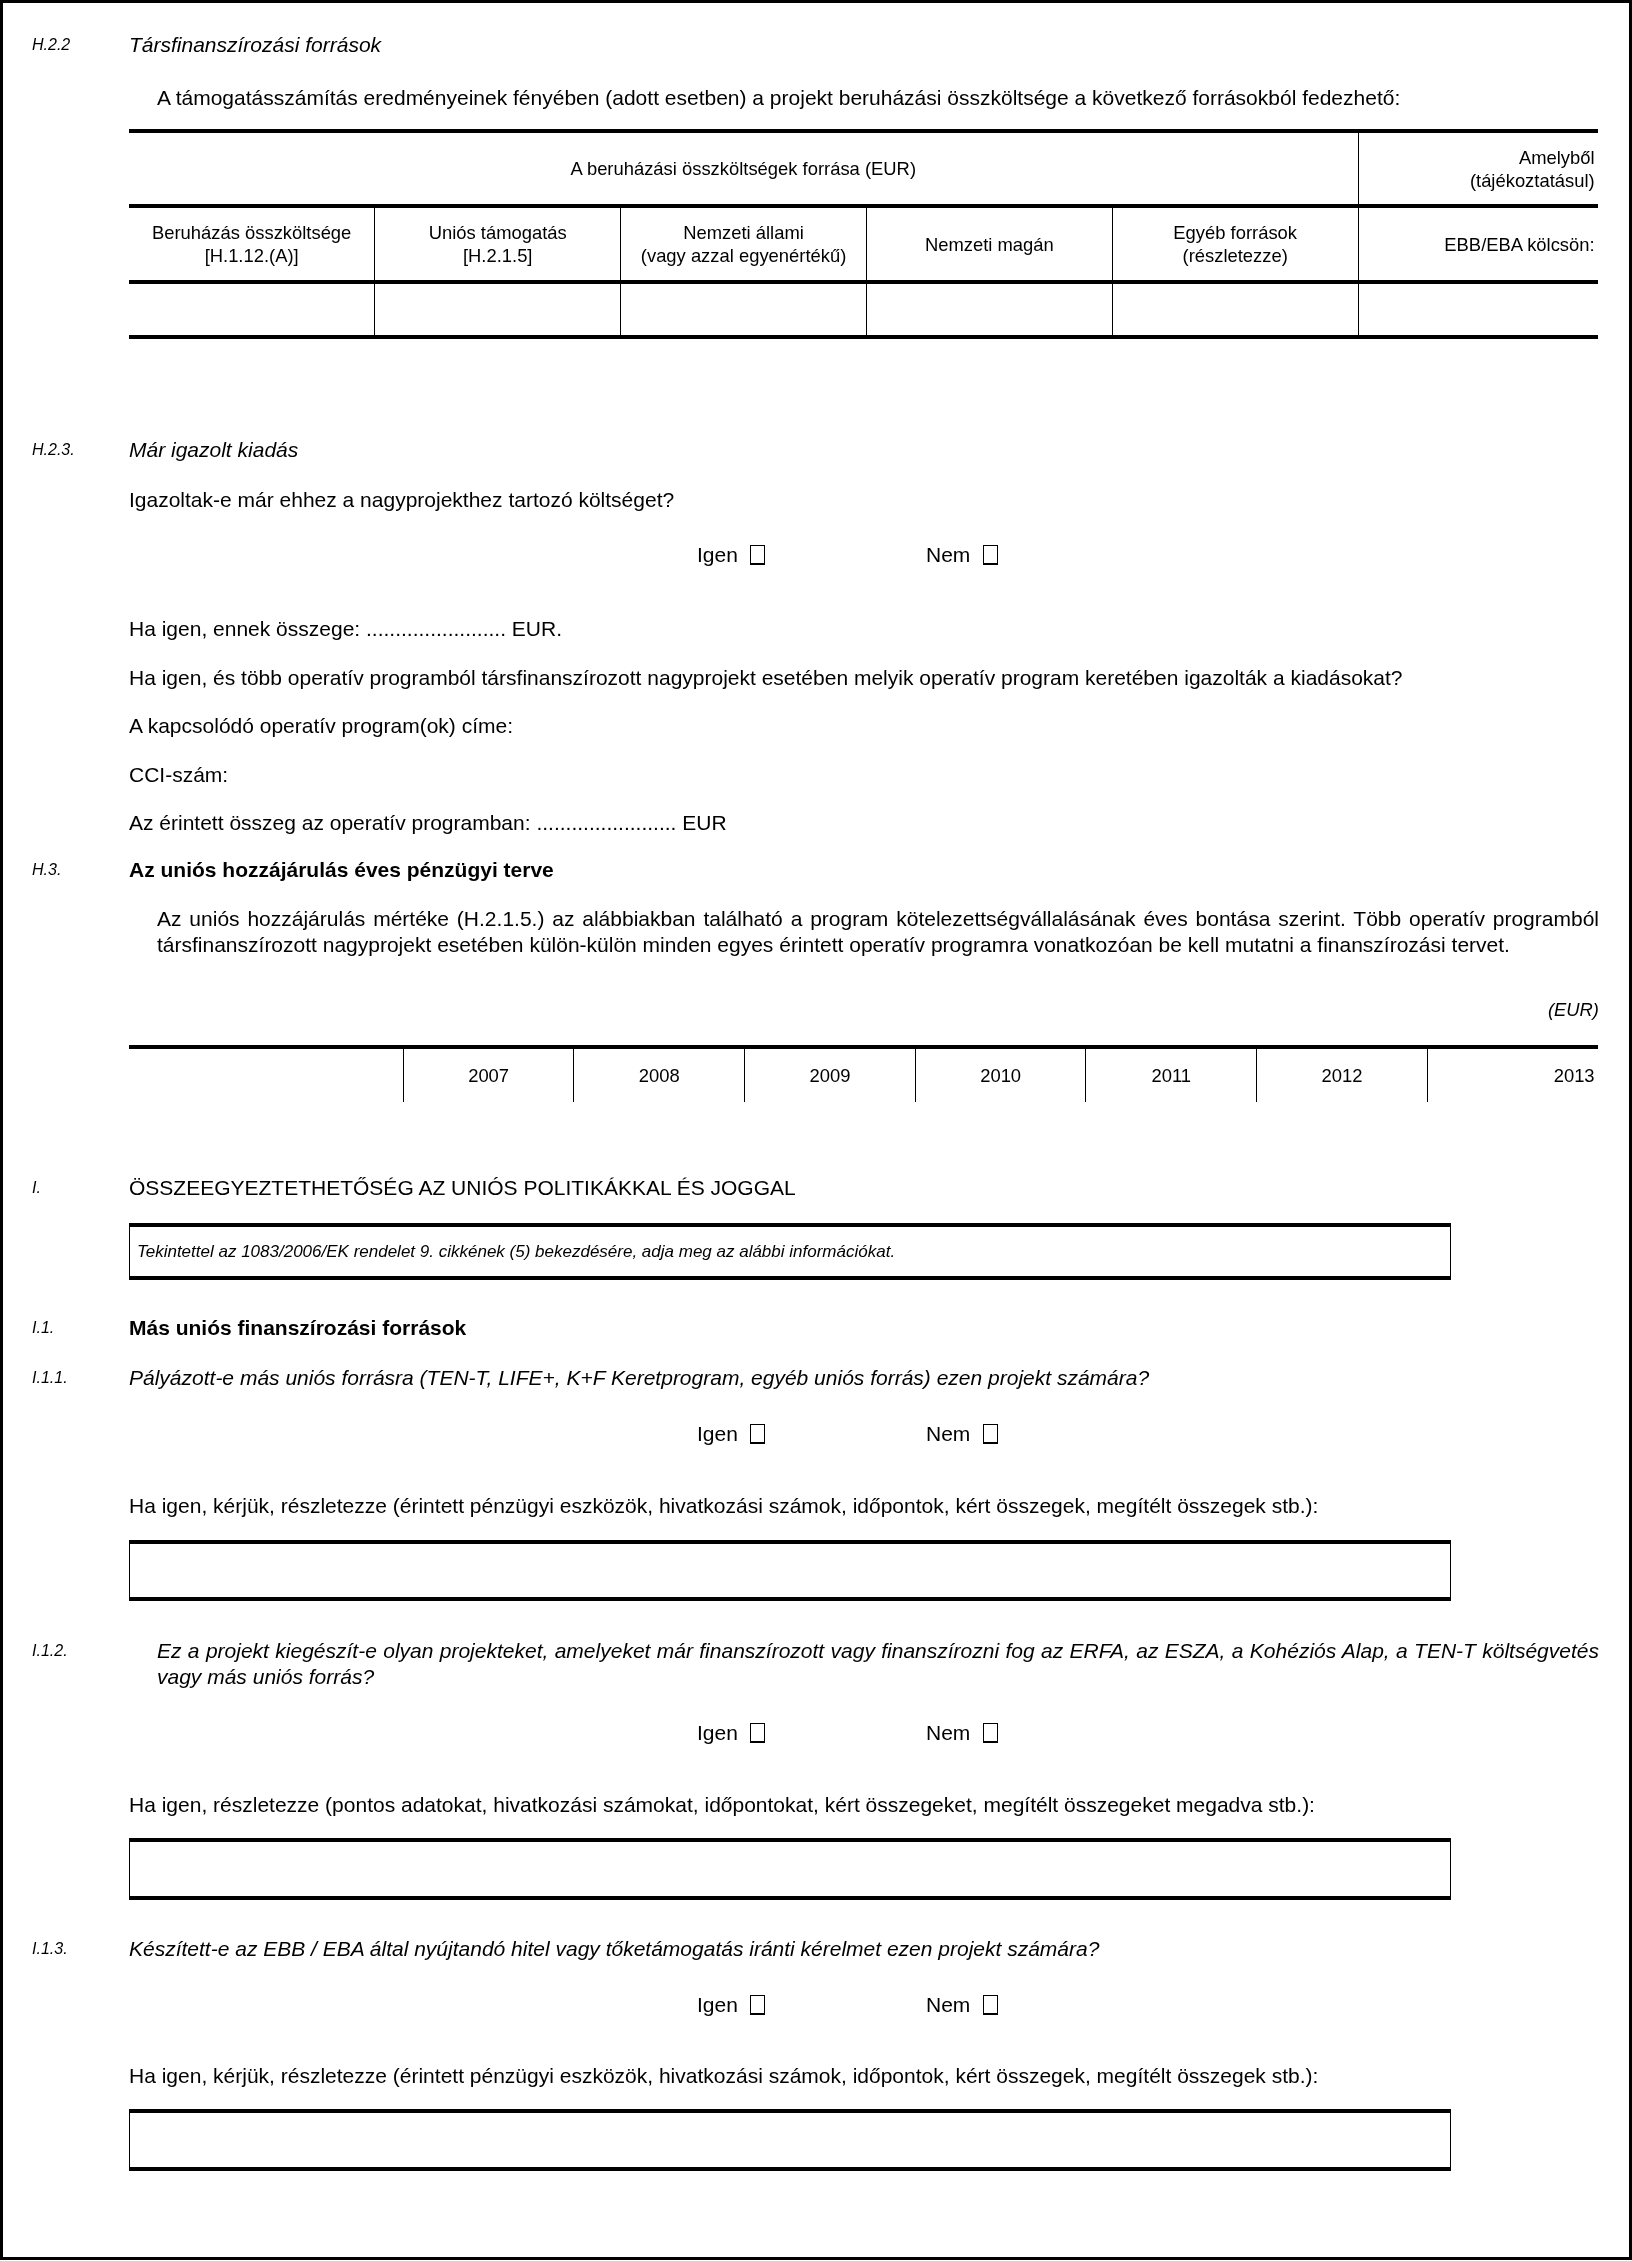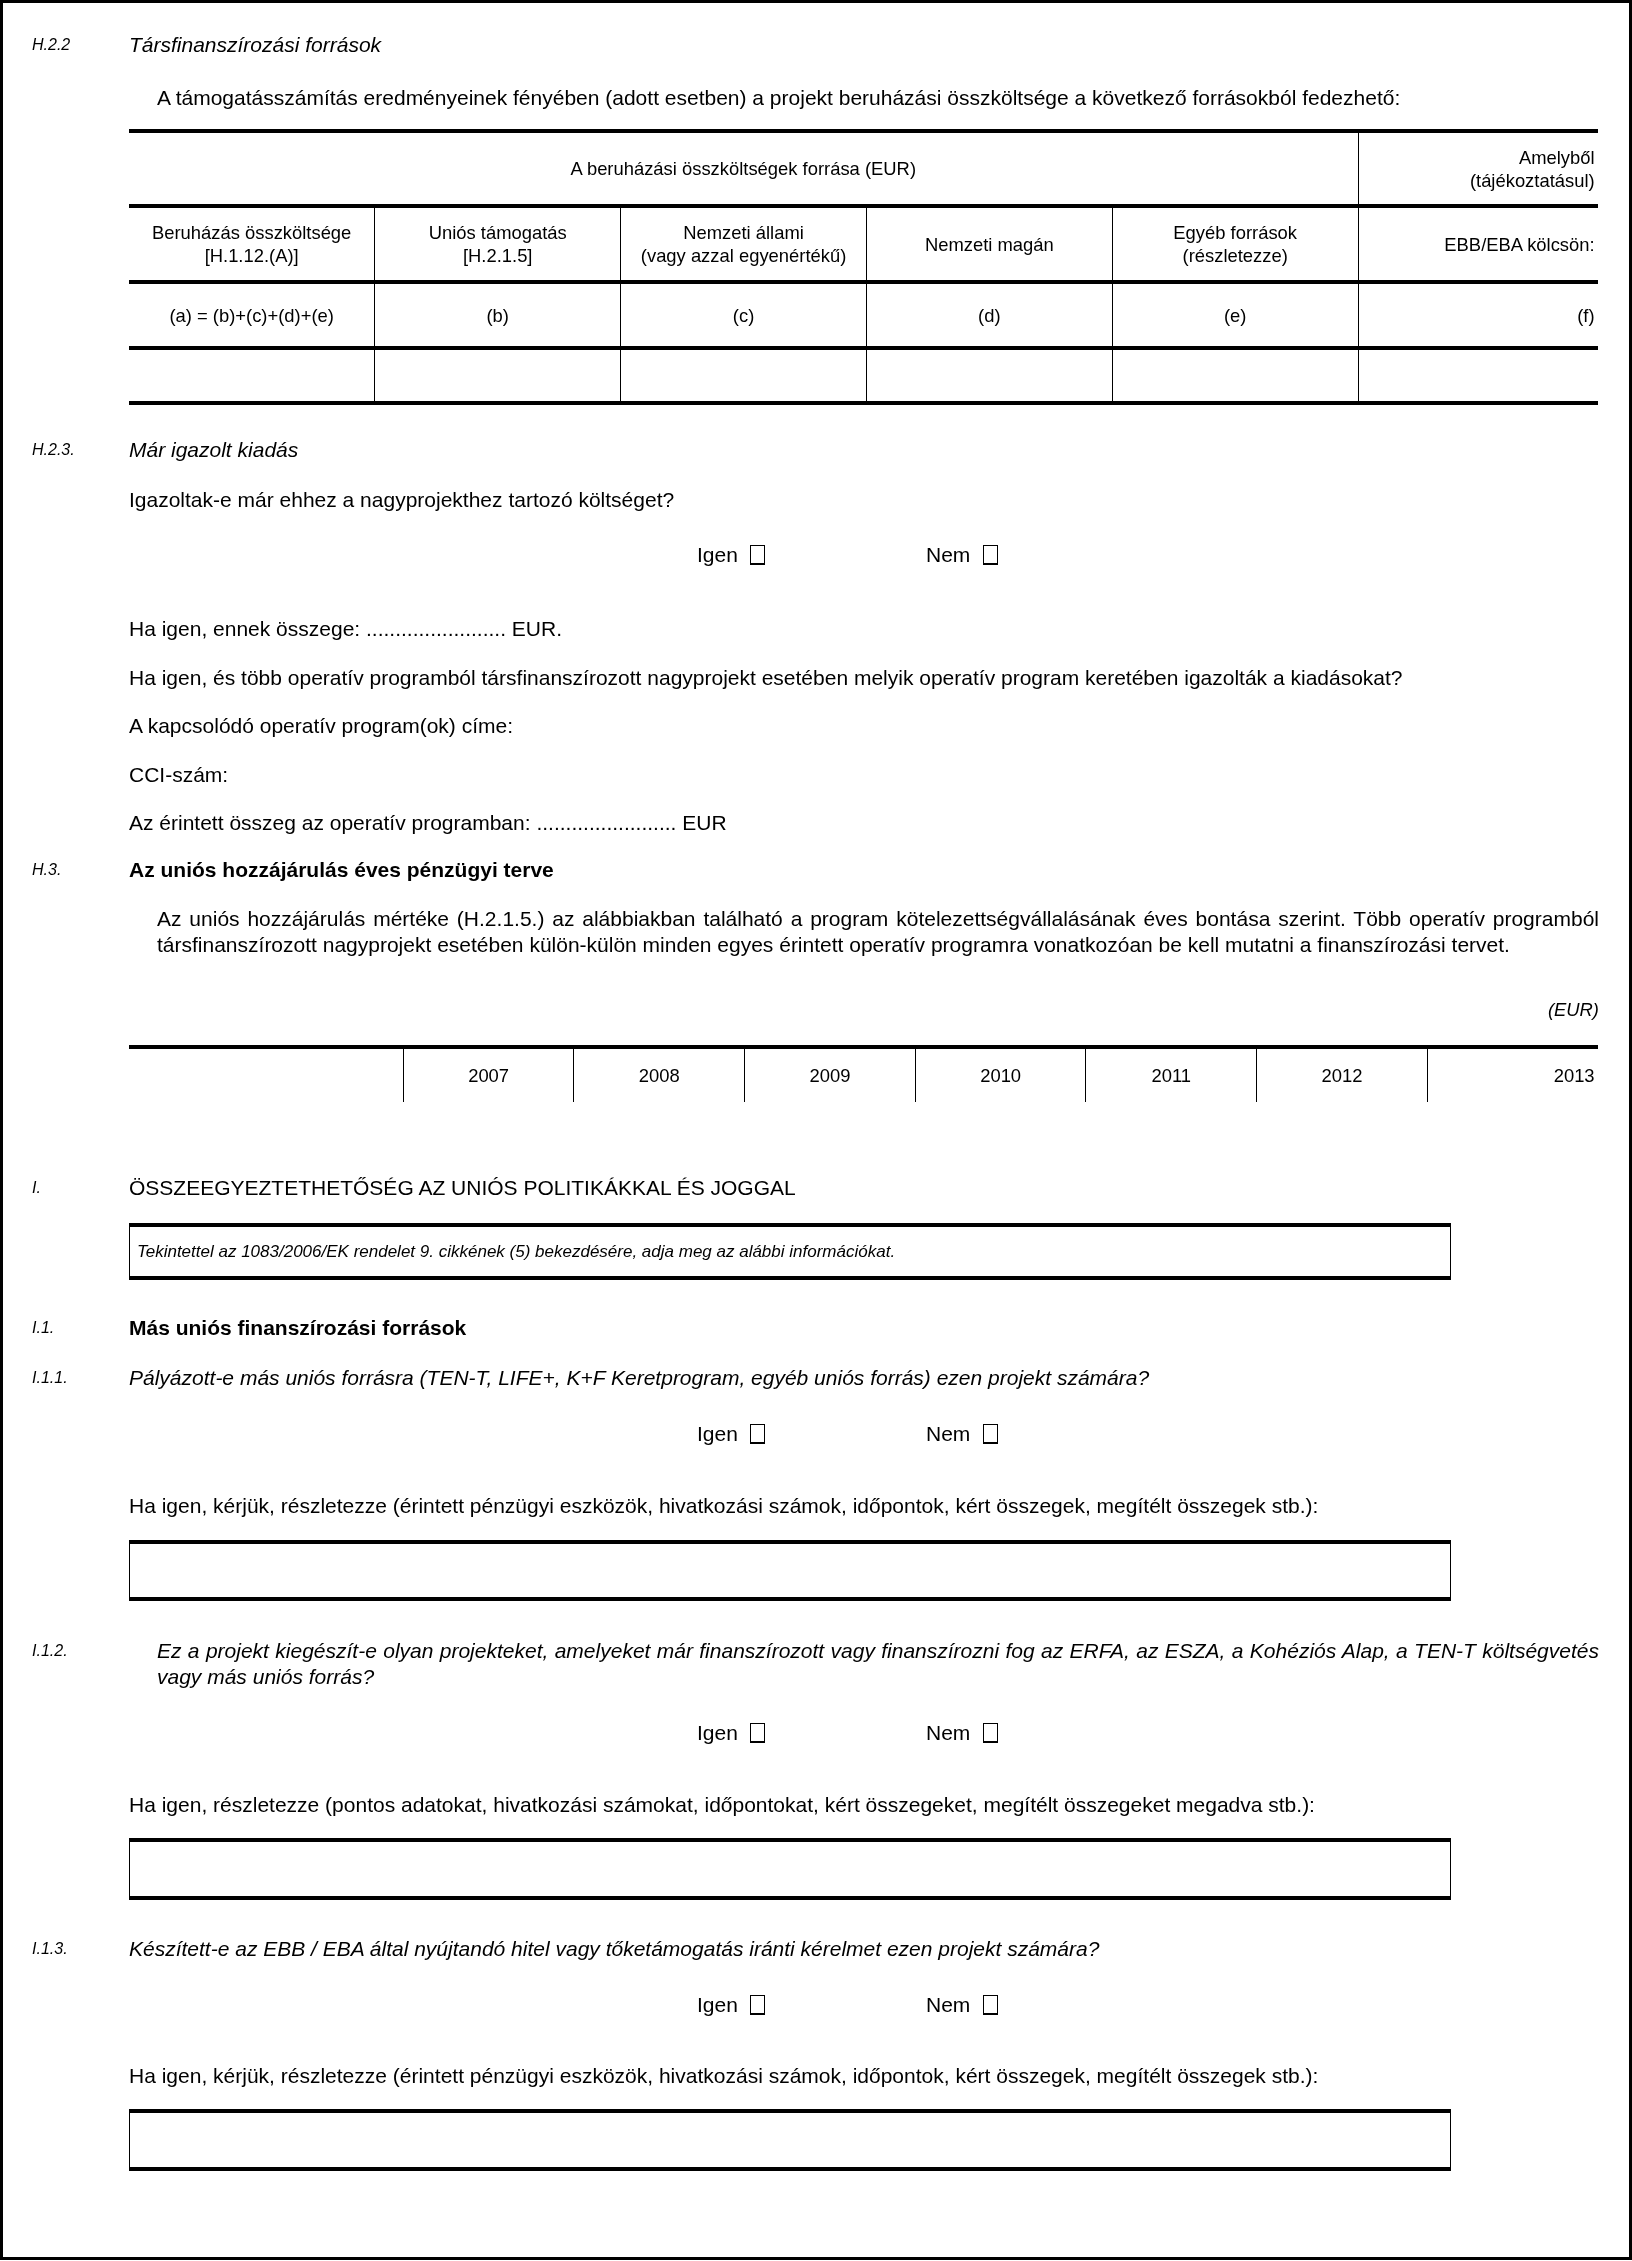--- a/index.html
+++ b/index.html
@@ -53,28 +53,20 @@
     <td colspan="5"><span>A beruházási összköltségek forrása (EUR)</span></td>
     <td><span>Amelyből</span><br><span>(tájékoztatásul)</span></td>
   </tr>
   <tr class="rule-top" style="height:76px">
     <td><span>Beruházás összköltsége</span><br><span>[H.1.12.(A)]</span></td>
     <td><span>Uniós támogatás</span><br><span>[H.2.1.5]</span></td>
     <td><span>Nemzeti állami</span><br><span>(vagy azzal egyenértékű)</span></td>
     <td><span>Nemzeti magán</span></td>
     <td><span>Egyéb források</span><br><span>(részletezze)</span></td>
     <td><span>EBB/EBA kölcsön:</span></td>
-  </tr>
-  <tr class="rule-top" style="height:66px">
-    <td>(a) = (b)+(c)+(d)+(e)</td>
-    <td>(b)</td>
-    <td>(c)</td>
-    <td>(d)</td>
-    <td>(e)</td>
-    <td>(f)</td>
   </tr>
   <tr class="rule-top rule-bottom" style="height:55px">
     <td></td>
     <td></td>
     <td></td>
     <td></td>
     <td></td>
     <td></td>
   </tr>
 </tbody>

